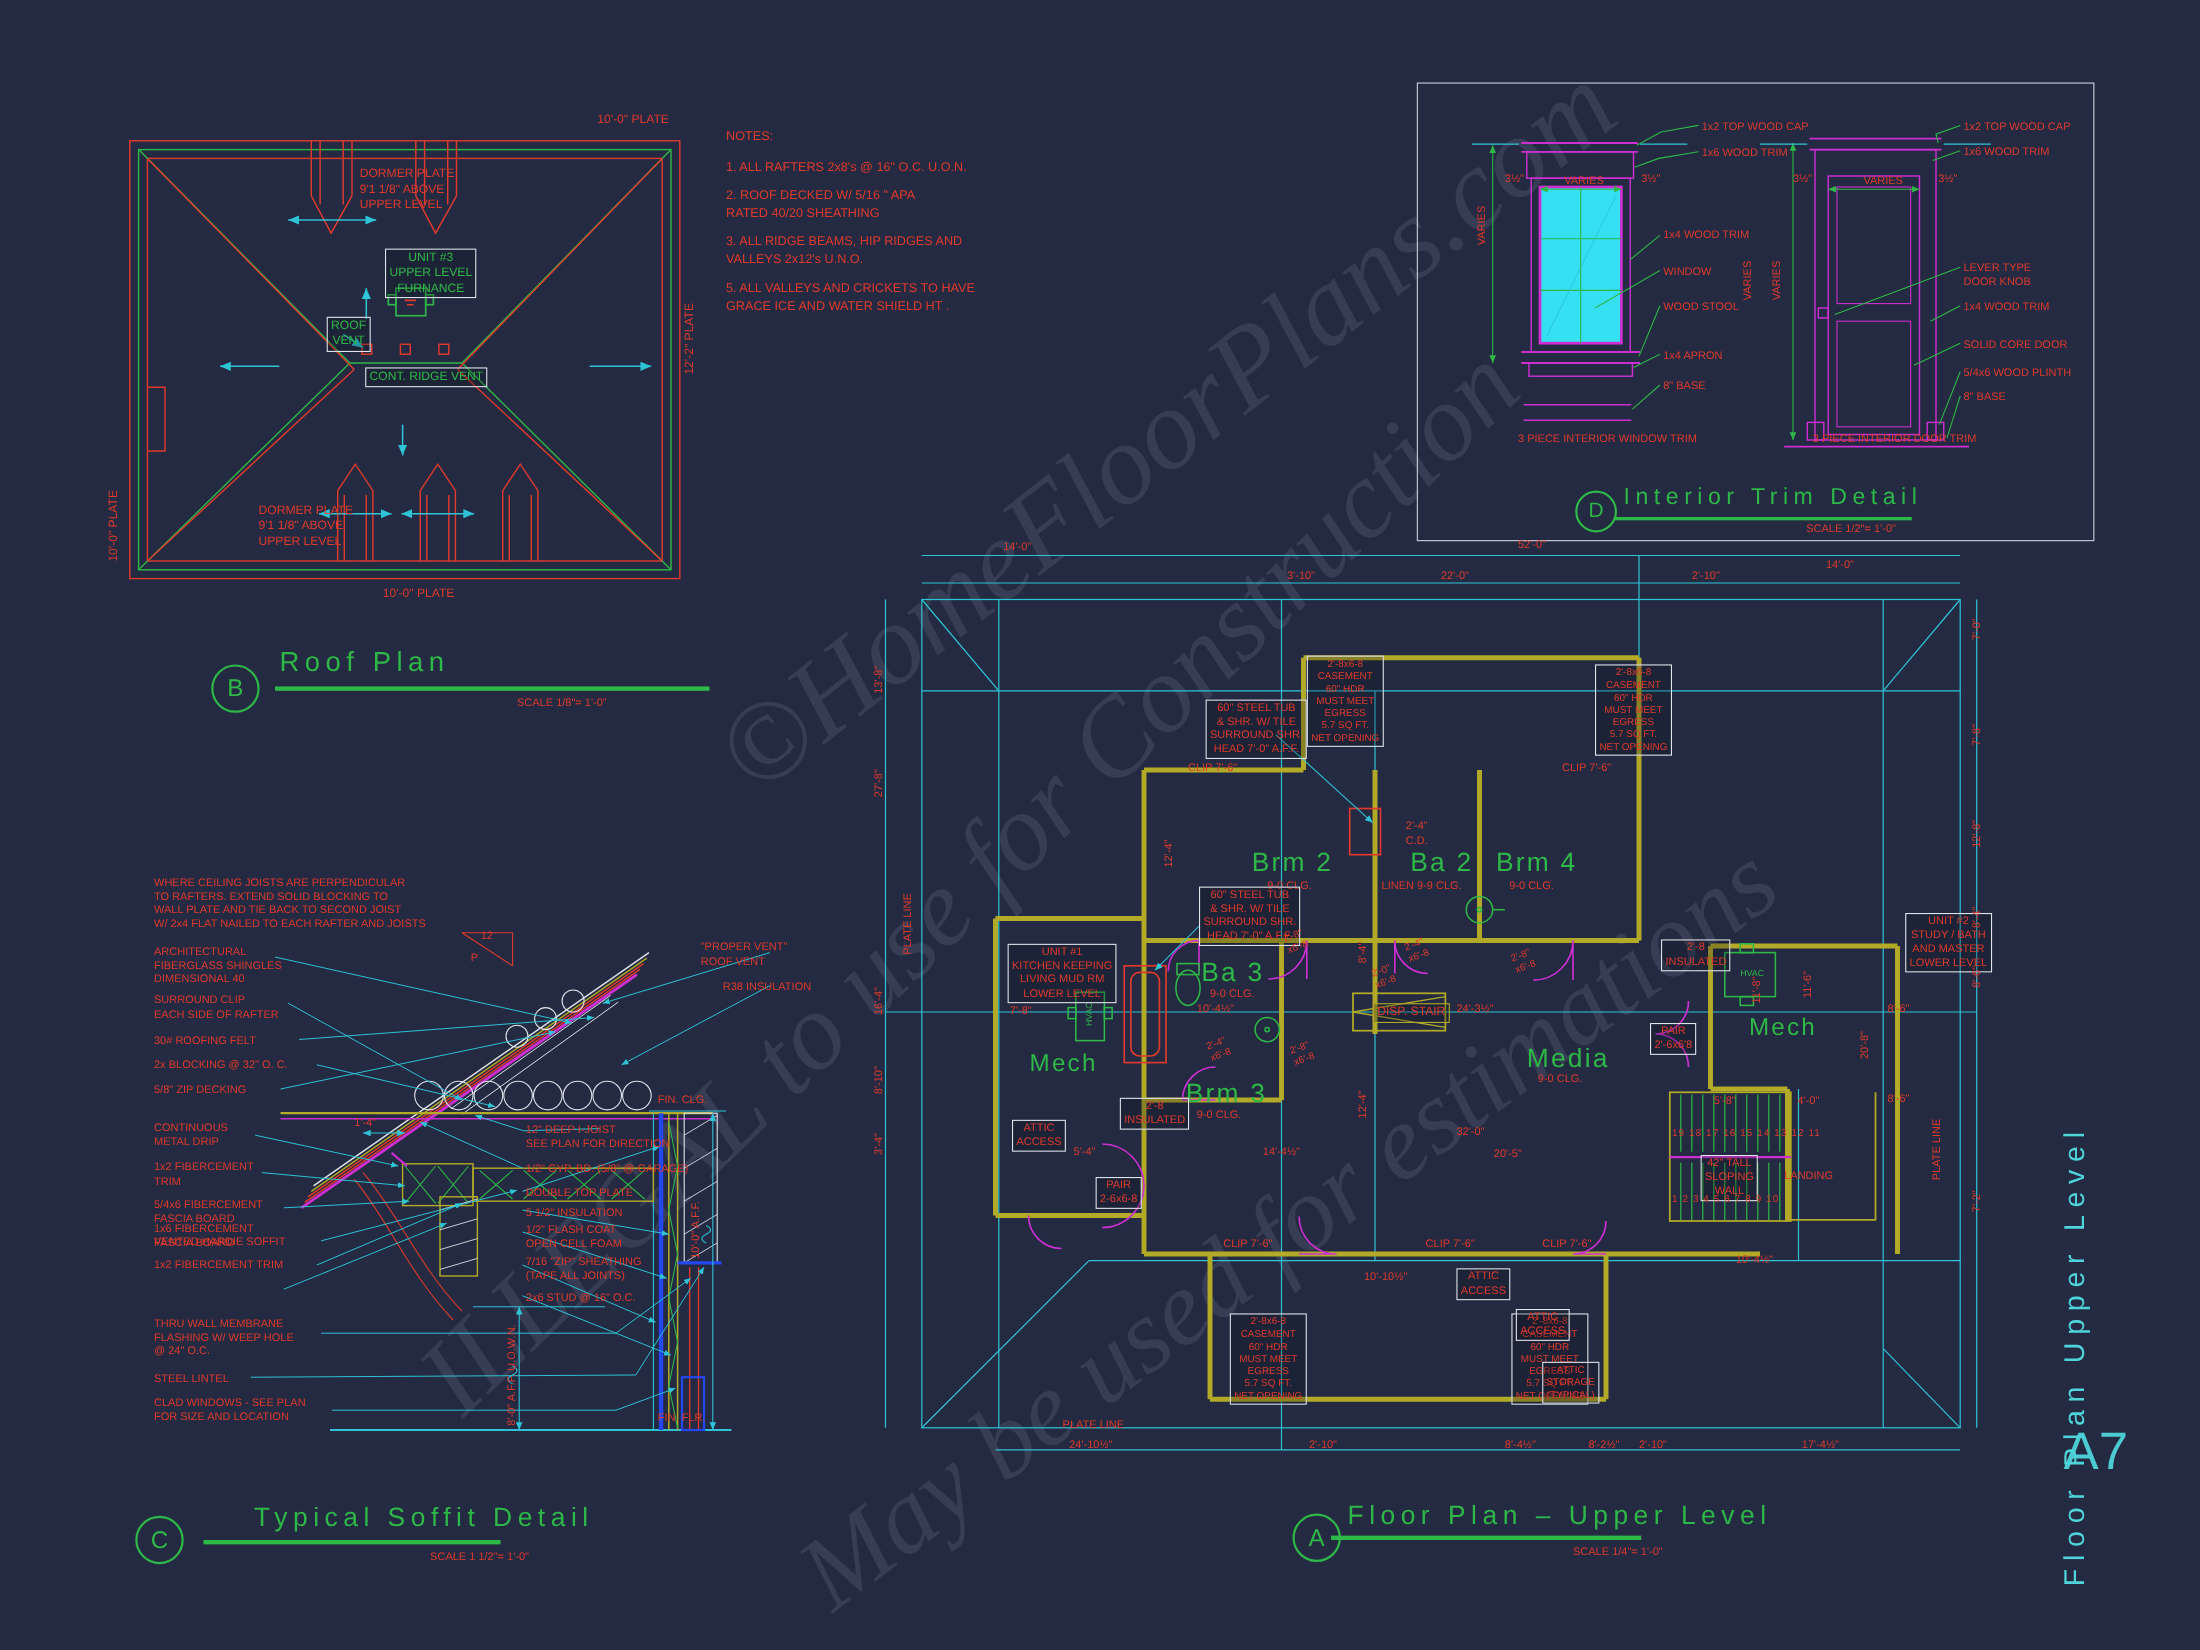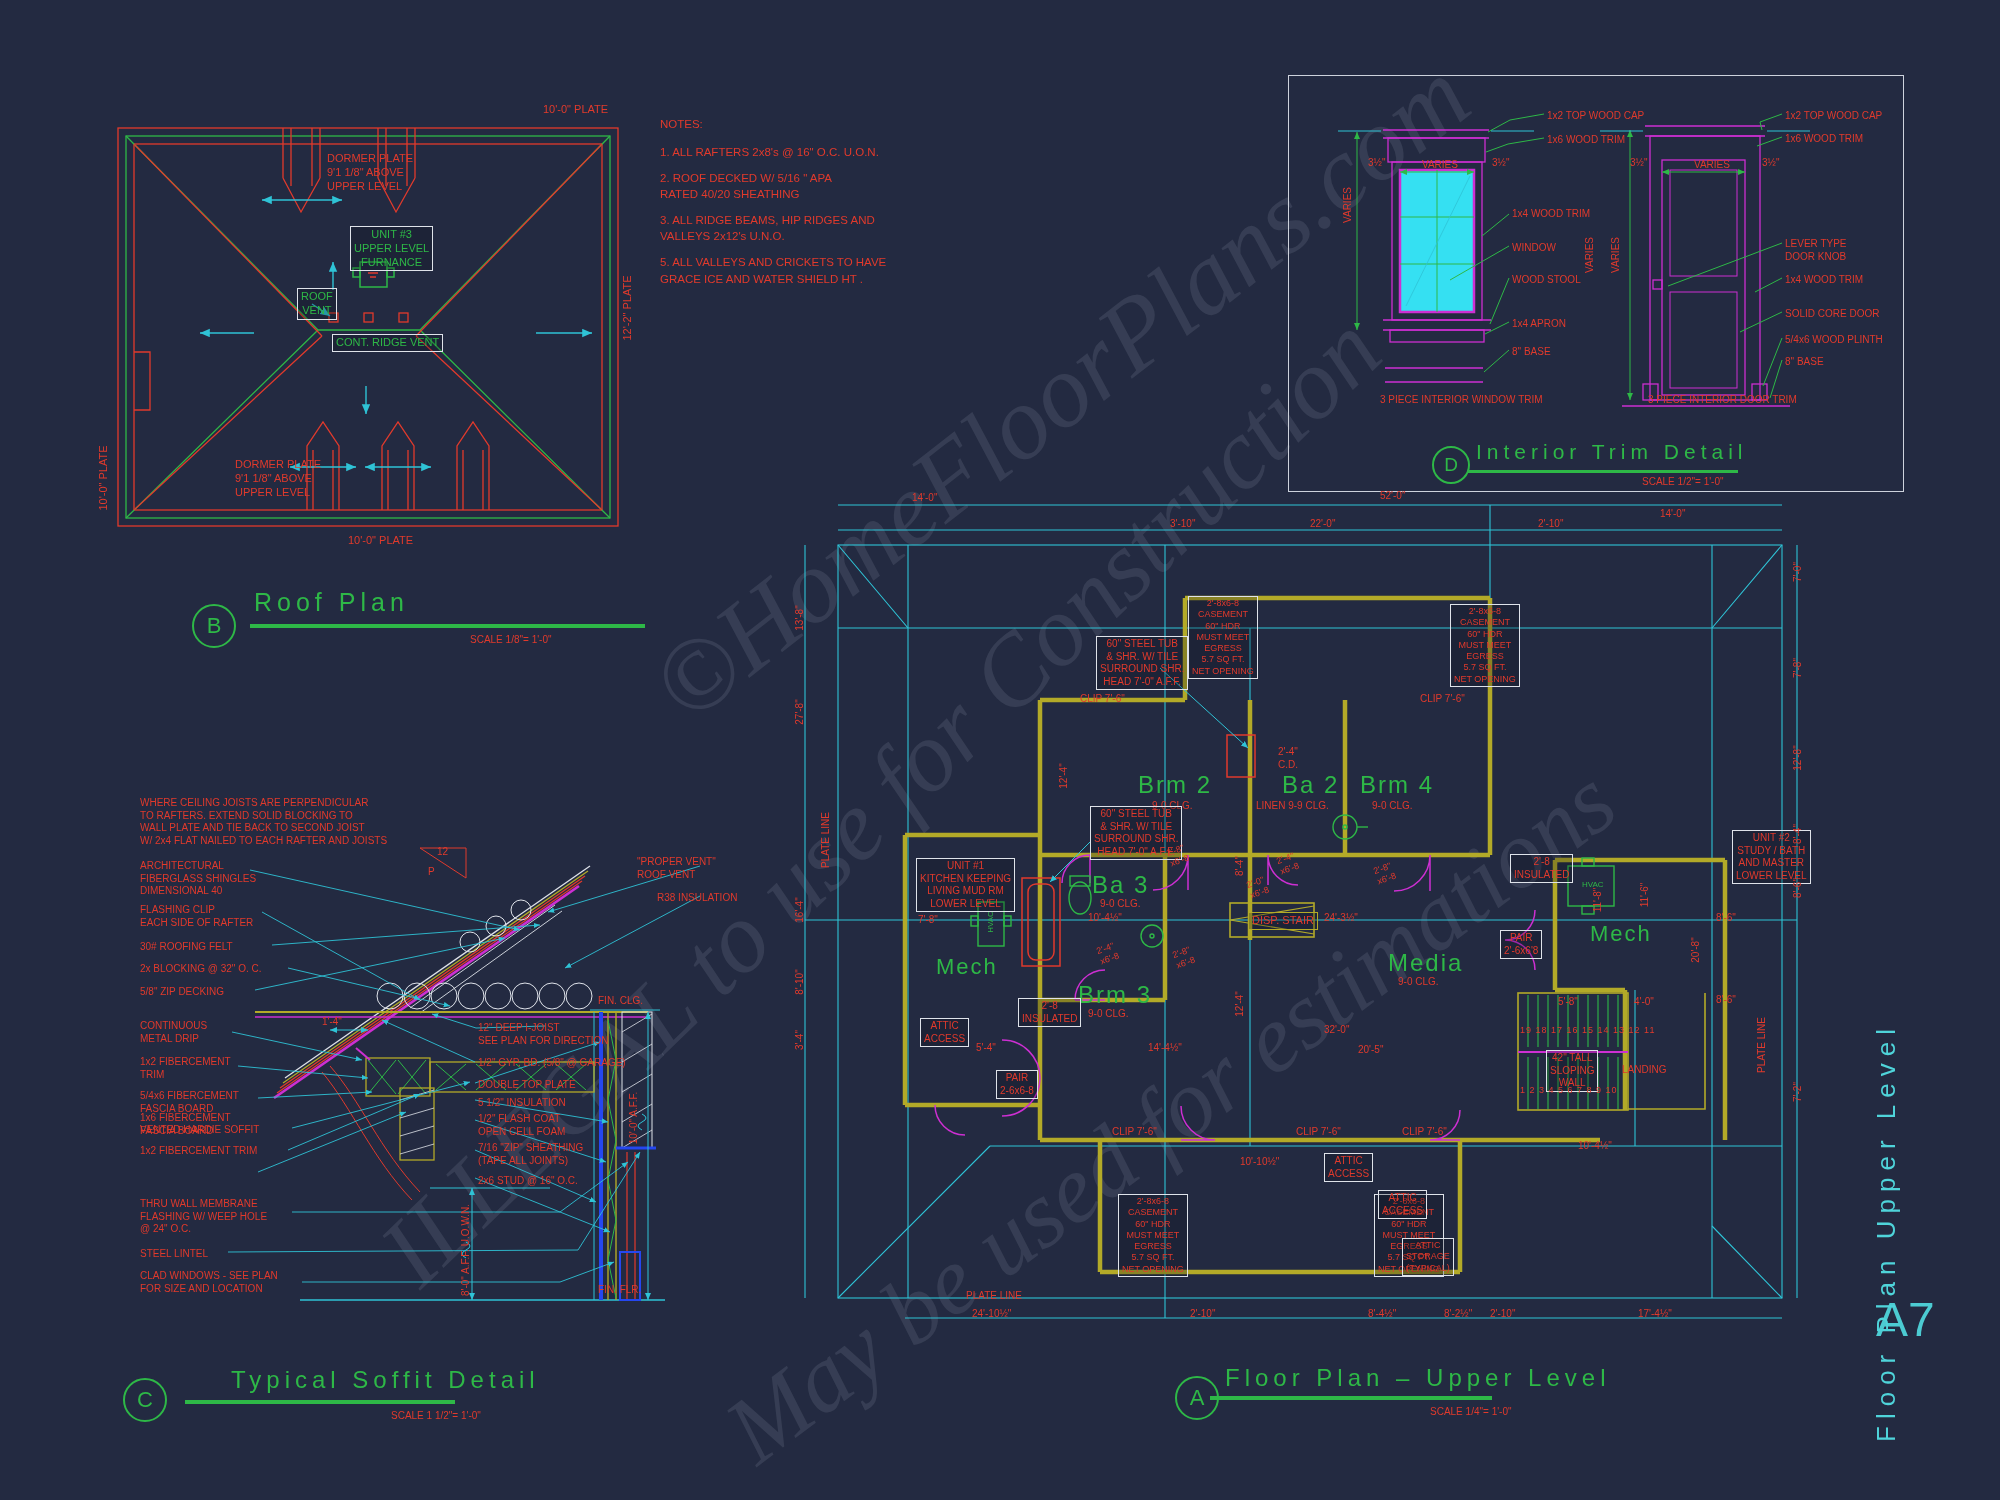--- a/index.html
+++ b/index.html
@@ -382,21 +382,21 @@
       <div class="lbl" style="left: 1785px; top: 334px; color: rgb(225, 58, 44); font-size: 10px;">5/4x6 WOOD PLINTH</div>
       <div class="lbl" style="left: 1785px; top: 356px; color: rgb(225, 58, 44); font-size: 10px;">8" BASE</div>
       <div class="lbl" style="left: 1648px; top: 394px; color: rgb(225, 58, 44); font-size: 10px;">3 PIECE INTERIOR DOOR TRIM</div>
       <div class="lbl" style="left: 140px; top: 797px; color: rgb(225, 58, 44); font-size: 10px;">WHERE CEILING JOISTS ARE PERPENDICULAR
 TO RAFTERS.  EXTEND SOLID BLOCKING TO
 WALL PLATE AND TIE BACK TO SECOND JOIST
 W/ 2x4 FLAT NAILED TO EACH RAFTER AND JOISTS</div>
       <div class="lbl" style="left: 140px; top: 860px; color: rgb(225, 58, 44); font-size: 10px;">ARCHITECTURAL
 FIBERGLASS SHINGLES
 DIMENSIONAL 40</div>
-      <div class="lbl" style="left: 140px; top: 904px; color: rgb(225, 58, 44); font-size: 10px;">FLASHING CLIP
+      <div class="lbl" style="left: 140px; top: 904px; color: rgb(225, 58, 44); font-size: 10px;">SURROUND CLIP
 EACH SIDE OF RAFTER</div>
       <div class="lbl" style="left: 140px; top: 941px; color: rgb(225, 58, 44); font-size: 10px;">30# ROOFING FELT</div>
       <div class="lbl" style="left: 140px; top: 963px; color: rgb(225, 58, 44); font-size: 10px;">2x BLOCKING @ 32" O. C.</div>
       <div class="lbl" style="left: 140px; top: 986px; color: rgb(225, 58, 44); font-size: 10px;">5/8" ZIP DECKING</div>
       <div class="lbl" style="left: 140px; top: 1020px; color: rgb(225, 58, 44); font-size: 10px;">CONTINUOUS
 METAL DRIP</div>
       <div class="lbl" style="left: 140px; top: 1056px; color: rgb(225, 58, 44); font-size: 10px;">1x2 FIBERCEMENT
 TRIM</div>
       <div class="lbl" style="left: 140px; top: 1090px; color: rgb(225, 58, 44); font-size: 10px;">5/4x6 FIBERCEMENT
 FASCIA BOARD</div>

